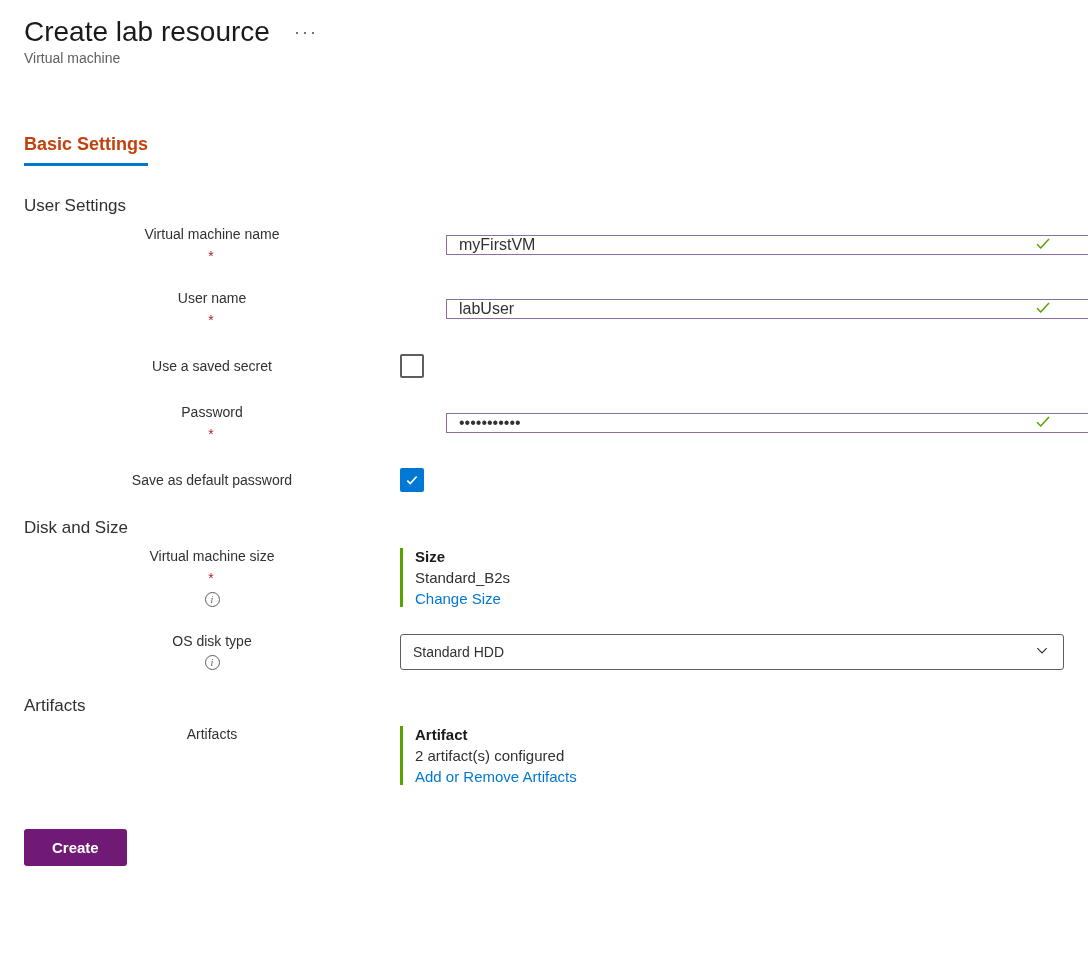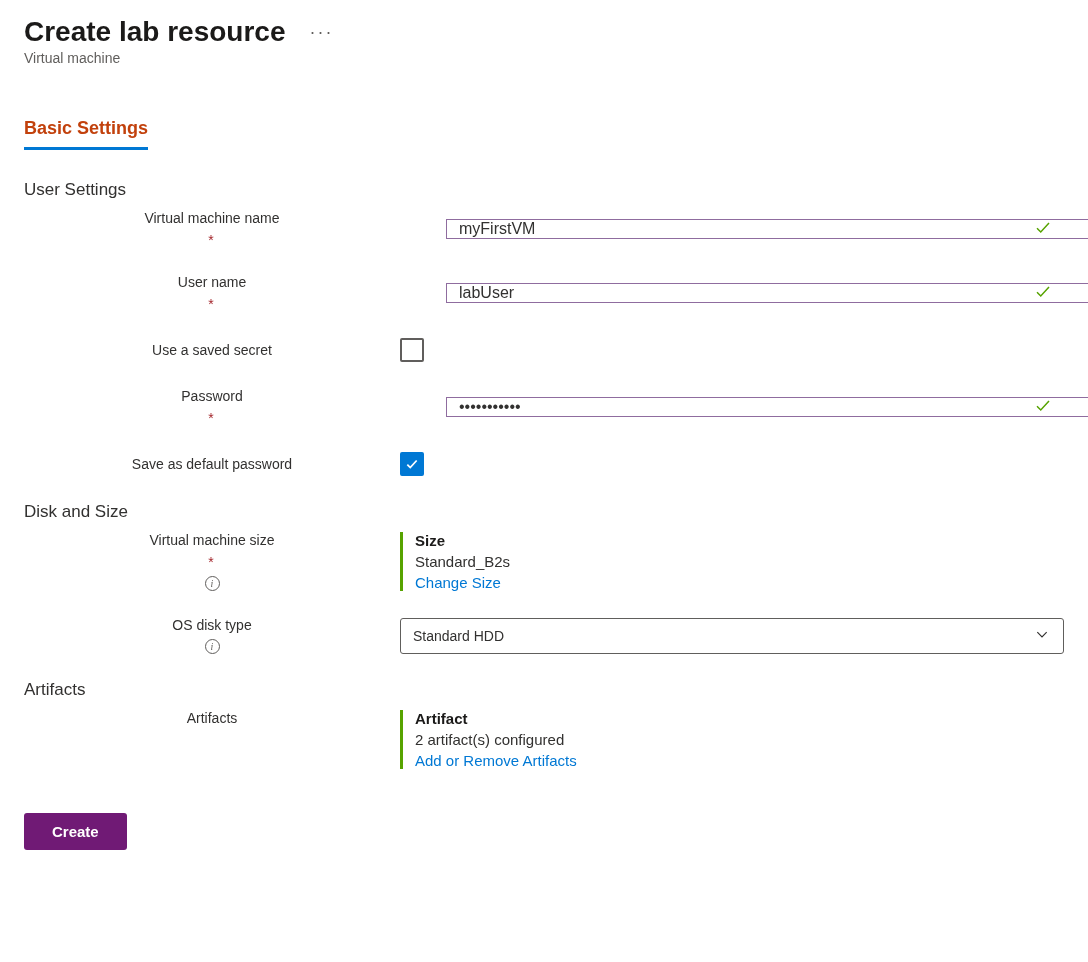--- a/index.html
+++ b/index.html
@@ -15,33 +15,33 @@
       padding: 16px 24px;
       width: 1088px;
     }
     .header-row {
       display: flex;
       align-items: center;
       gap: 24px;
     }
     .page-title {
       font-size: 28px;
-      font-weight: 700;
+      font-weight: 400;
       color: #1b1a19;
     }
     .more-icon {
       font-size: 18px;
       letter-spacing: 2px;
       color: #605e5c;
     }
     .subtitle {
       font-size: 14px;
       color: #605e5c;
       margin-top: 2px;
-      margin-bottom: 52px;
+      margin-bottom: 68px;
     }
     .tabs {
       display: flex;
       gap: 32px;
       margin-bottom: 30px;
     }
     .tab {
       font-size: 18px;
       color: #605e5c;
       padding-bottom: 8px;

